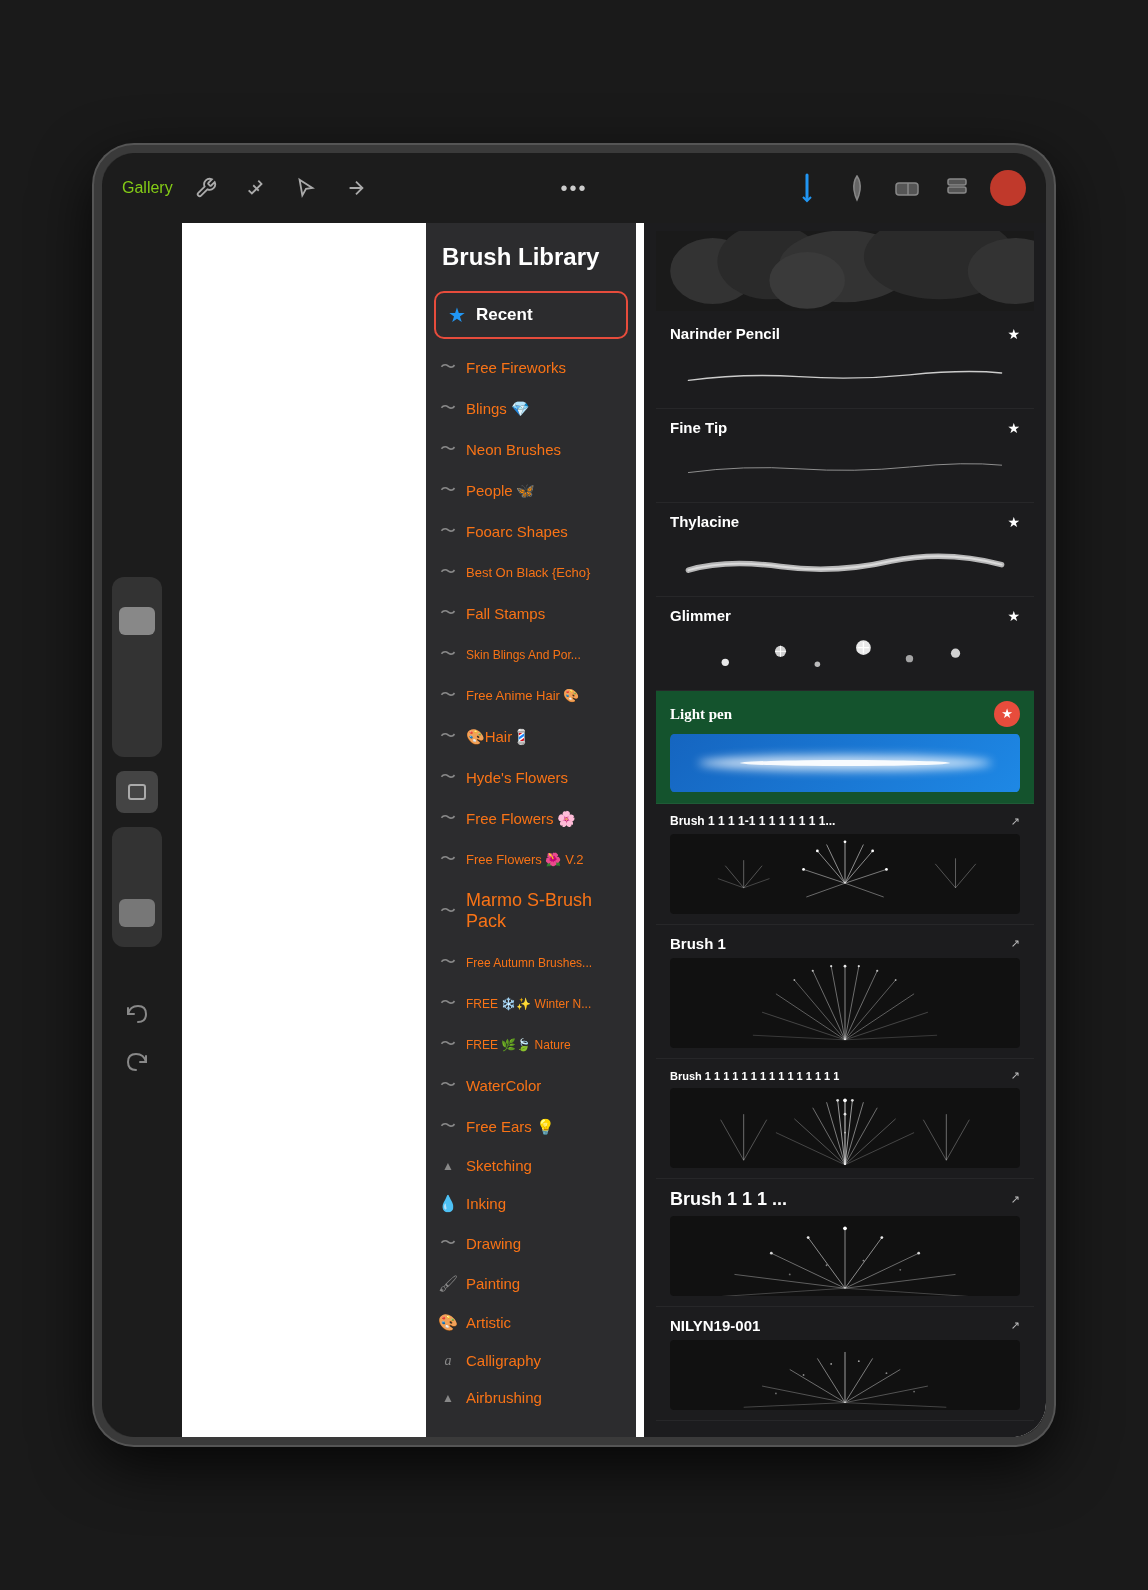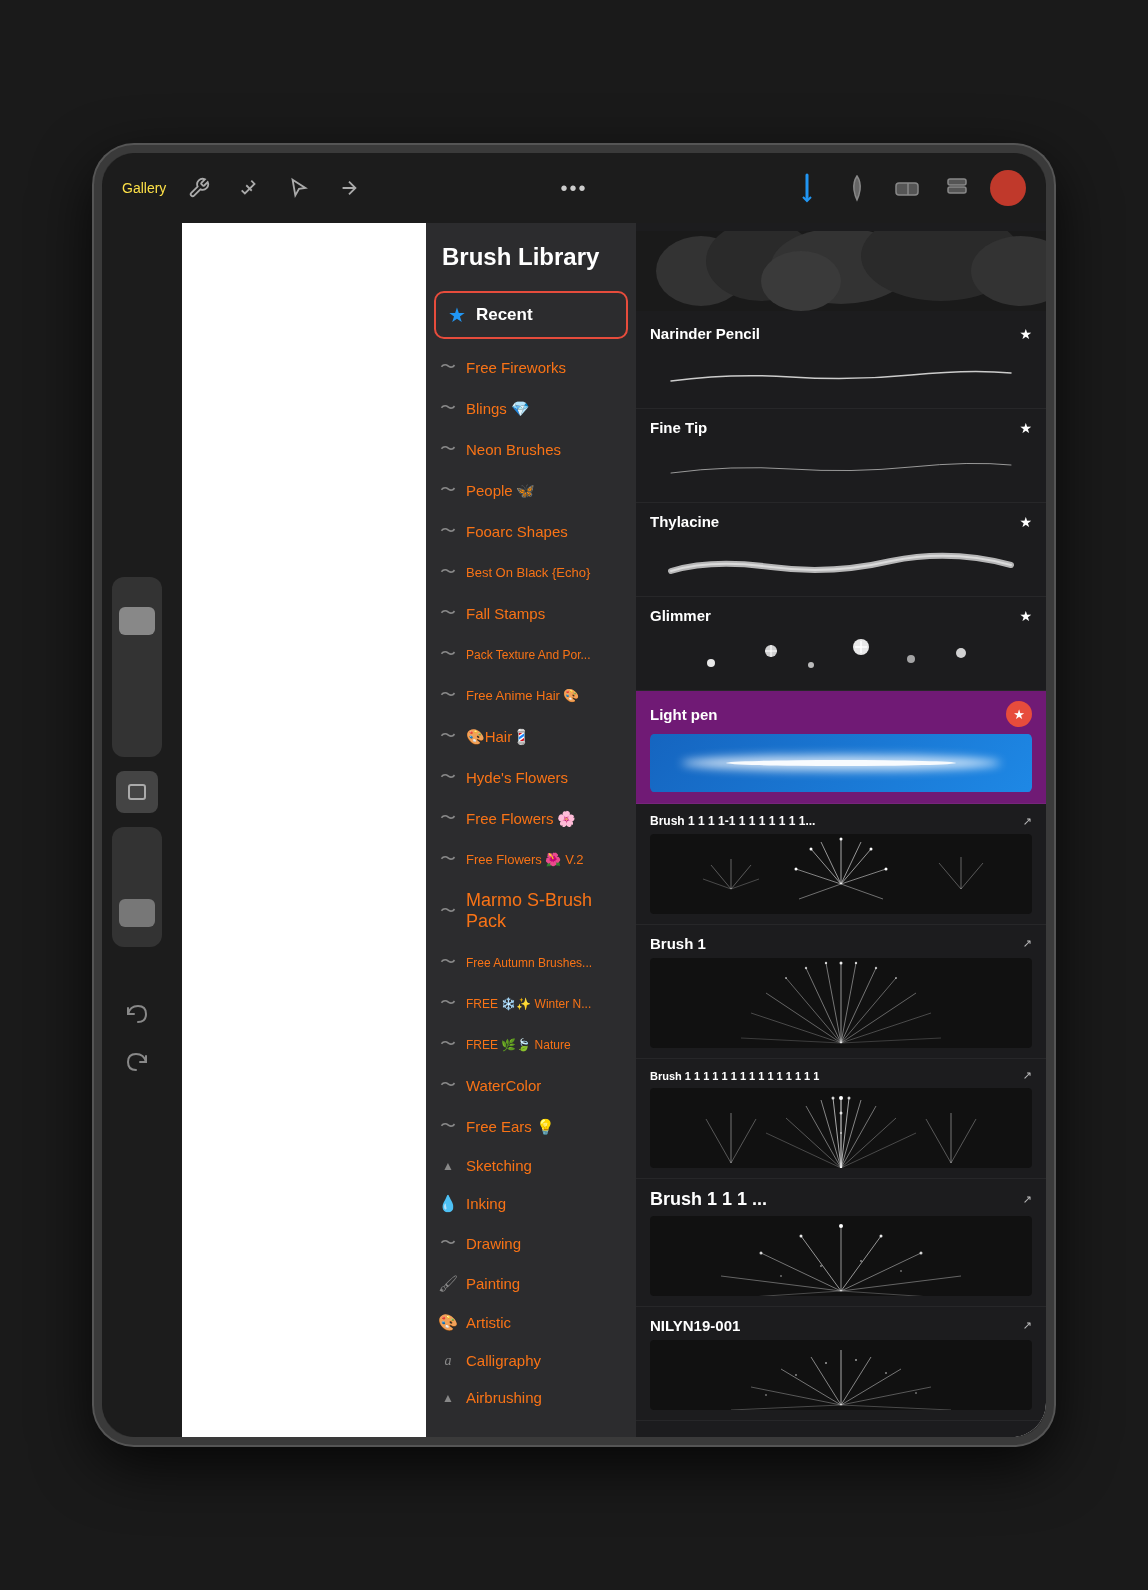--- a/index.html
+++ b/index.html
@@ -52,22 +52,22 @@
       gap: 6px;
     }
     .top-bar-right {
       display: flex;
       align-items: center;
       gap: 16px;
       flex: 1;
       justify-content: flex-end;
     }
     .gallery-btn {
-      color: #fde047;
-      font-size: 14px;
+      color: #84cc16;
+      font-size: 16px;
       font-weight: 500;
       background: none;
       border: none;
       cursor: pointer;
     }
     .icon-btn {
       width: 34px;
       height: 34px;
       display: flex;
       align-items: center;
@@ -252,32 +252,34 @@
     .recent-label {
       font-size: 17px;
       font-weight: 600;
       color: #fff;
     }
     
     .brush-list {
       flex: 1;
       background: #1c1c1e;
       overflow-y: auto;
-      padding: 8px 0;
+      padding: 8px 12px;
+      margin-left: 8px;
     }
     .brush-list::-webkit-scrollbar { display: none; }
     .brush-item {
       display: flex;
       flex-direction: column;
       padding: 10px 14px;
       cursor: pointer;
       border-bottom: 1px solid rgba(255,255,255,0.05);
     }
     .brush-item.selected {
-      background: #701a75;
+      background: #14532d;
+      font-family: Liberation Serif, serif;
     }
     .brush-item-header {
       display: flex;
       align-items: center;
       justify-content: space-between;
       margin-bottom: 6px;
     }
     .brush-name {
       font-size: 15px;
       font-weight: 600;
@@ -448,21 +450,21 @@
           <div class="category-item">
             <span class="category-icon">〜</span>
             <span class="category-name" style="font-size:13px;">Best On Black {Echo}</span>
           </div>
           <div class="category-item">
             <span class="category-icon">〜</span>
             <span class="category-name">Fall Stamps</span>
           </div>
           <div class="category-item">
             <span class="category-icon">〜</span>
-            <span class="category-name" style="font-size:12px;">Pack Texture And Por...</span>
+            <span class="category-name" style="font-size:12px;">Skin Blings And Por...</span>
           </div>
           <div class="category-item">
             <span class="category-icon">〜</span>
             <span class="category-name" style="font-size:13px;">Free Anime Hair 🎨</span>
           </div>
           <div class="category-item">
             <span class="category-icon">〜</span>
             <span class="category-name">🎨Hair💈</span>
           </div>
           <div class="category-item">

